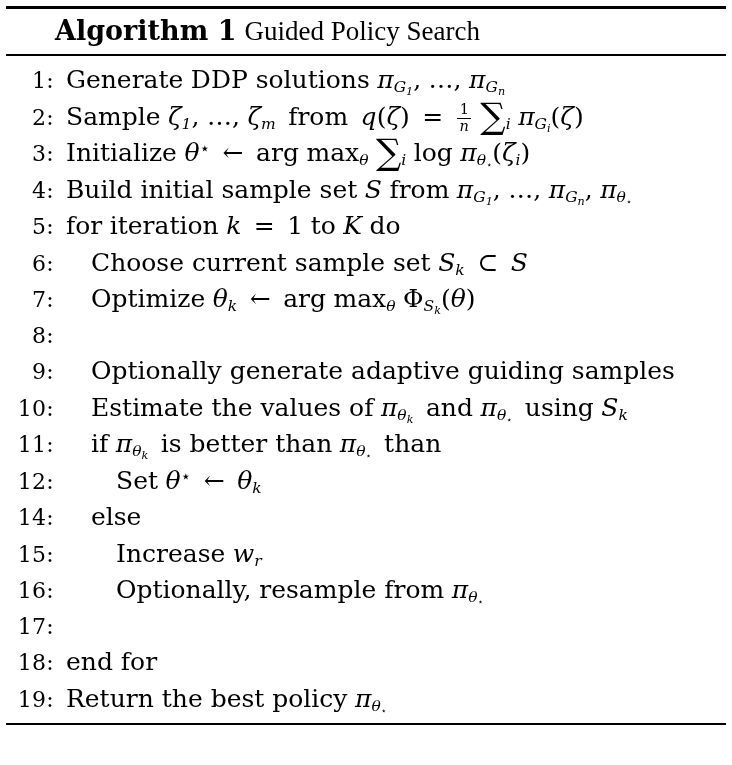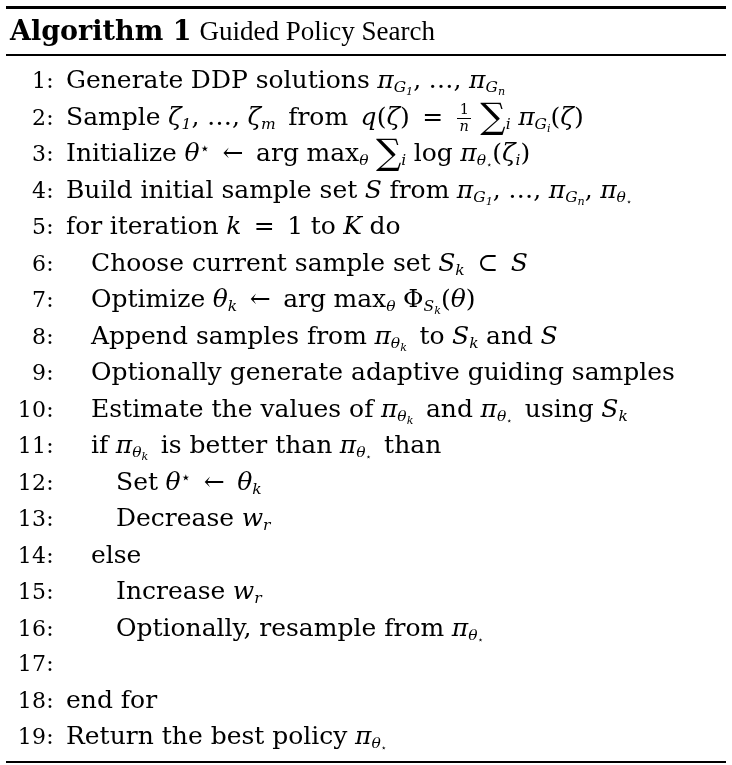--- a/index.html
+++ b/index.html
@@ -41,20 +41,21 @@
 
   
   .alg-title {
     font-size: 27px;
     line-height: 1.0;
     padding: 8px 0 9px 4px;
     white-space: nowrap;
   }
   .alg-title .kw {
     font-weight: bold;
+    margin-left: 45px;
   }
   .alg-title .caption {
     font-weight: normal;
     font-family: Liberation Serif, serif;
   }
 
   
   .alg-body {
     padding: 6px 0 6px 0;
   }
@@ -210,23 +211,20 @@
 
     <div class="alg-line">
       <span class="lineno">7:</span>
       <span class="linetext ind-1">
         <span>Optimize</span><span class="sp"></span><span class="mi">θ</span><span class="sub">k</span><span class="spw"></span><span class="arrow">←</span><span class="spw"></span><span class="mo">arg</span><span class="sp"></span><span class="mo">max</span><span class="sub"><span class="mi">θ</span></span><span class="sp"></span><span class="mo">Φ</span><span class="sub"><span class="cal">S</span><span class="sub">k</span></span><span>(</span><span class="mi">θ</span><span>)</span>
       </span>
     </div>
 
     <div class="alg-line">
       <span class="lineno">8:</span>
-      <span class="linetext ind-1">
-        <span>Append samples from</span><span class="sp"></span><span class="mi">π</span><span class="sub"><span class="mi">θ</span><span class="sub">k</span></span><span class="spw"></span><span>to</span><span class="sp"></span><span class="cal">S</span><span class="sub">k</span><span class="sp"></span><span>and</span><span class="sp"></span><span class="cal">S</span>
-      </span>
     </div>
 
     <div class="alg-line">
       <span class="lineno">9:</span>
       <span class="linetext ind-1">
         <span>Optionally generate adaptive guiding samples</span>
       </span>
     </div>
 
     <div class="alg-line">
@@ -243,26 +241,20 @@
       </span>
     </div>
 
     <div class="alg-line">
       <span class="lineno">12:</span>
       <span class="linetext ind-2">
         <span>Set</span><span class="sp"></span><span class="mi">θ</span><span class="supstar">⋆</span><span class="spw"></span><span class="arrow">←</span><span class="spw"></span><span class="mi">θ</span><span class="sub">k</span>
       </span>
     </div>
 
-    <div class="alg-line">
-      <span class="lineno">13:</span>
-      <span class="linetext ind-2">
-        <span>Decrease</span><span class="sp"></span><span class="mi">w</span><span class="sub">r</span>
-      </span>
-    </div>
 
     <div class="alg-line">
       <span class="lineno">14:</span>
       <span class="linetext ind-1">
         <span class="kw">else</span>
       </span>
     </div>
 
     <div class="alg-line">
       <span class="lineno">15:</span>

